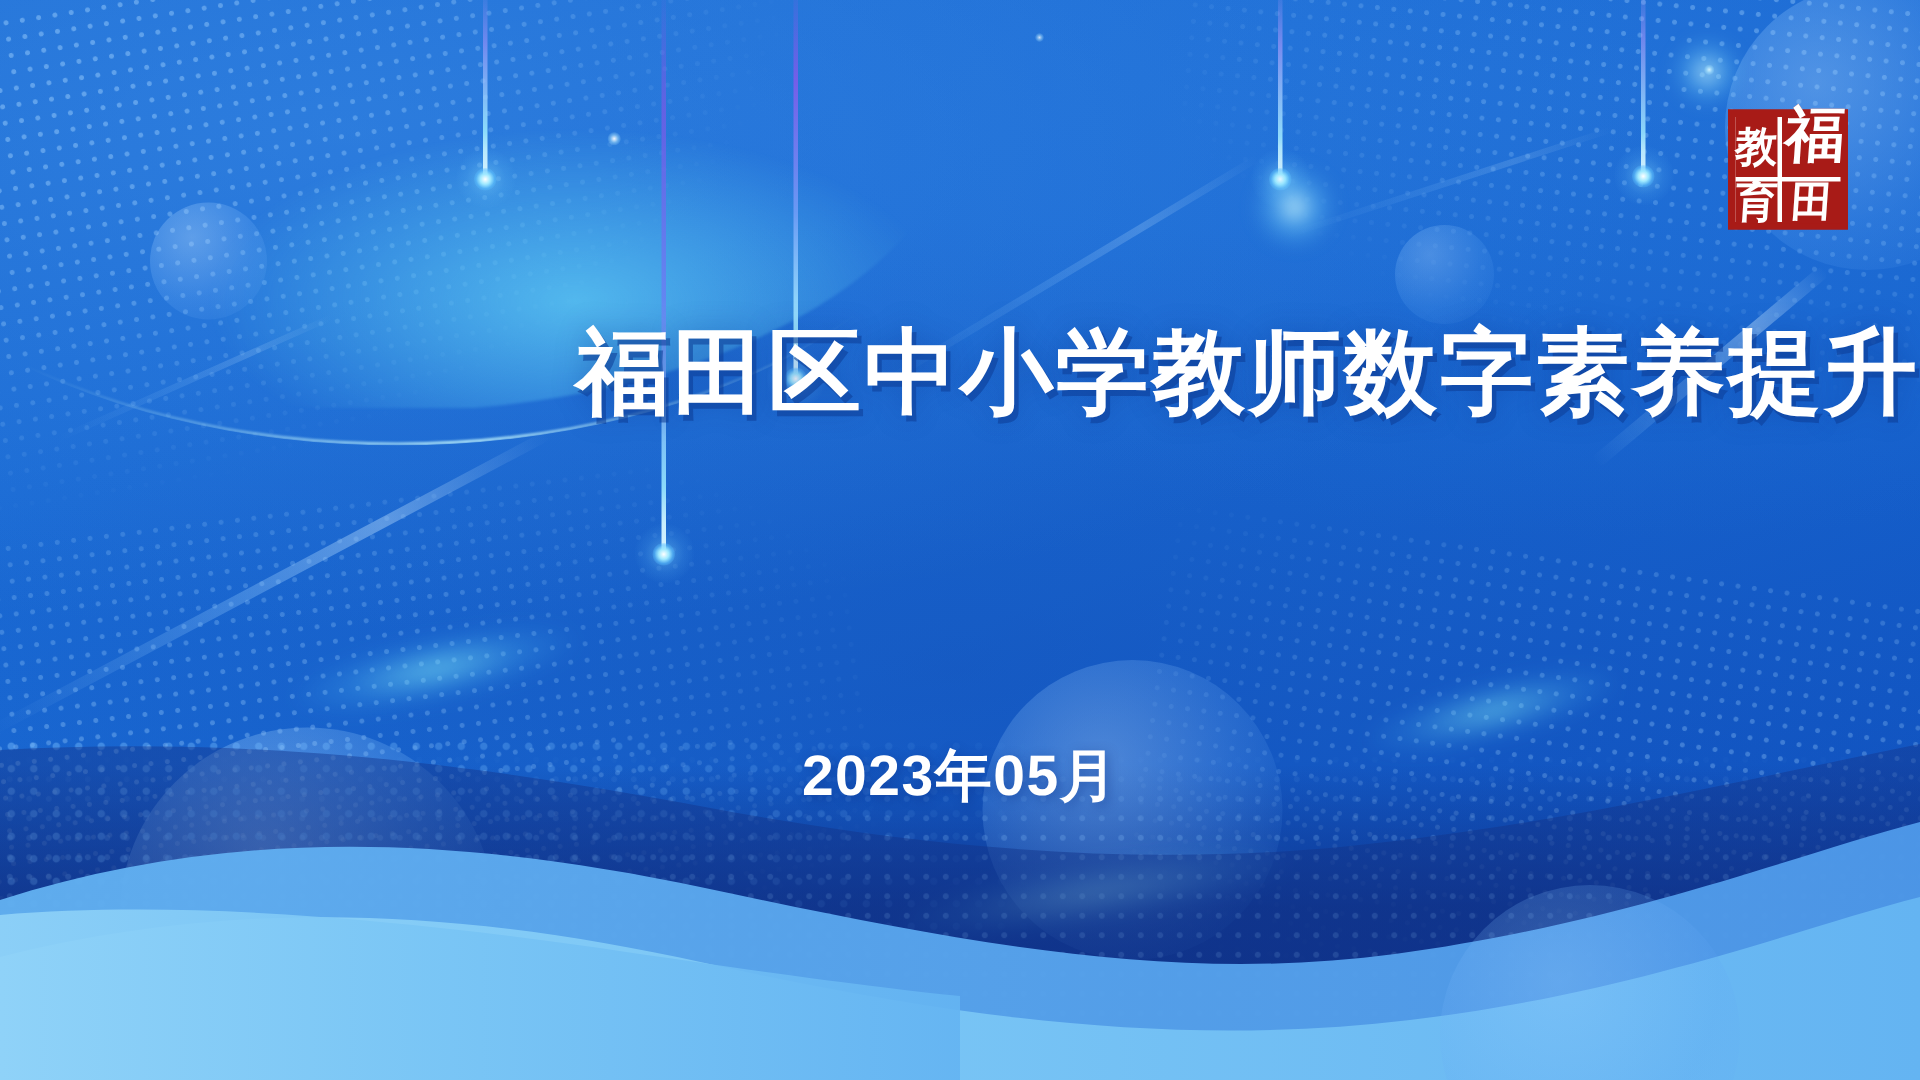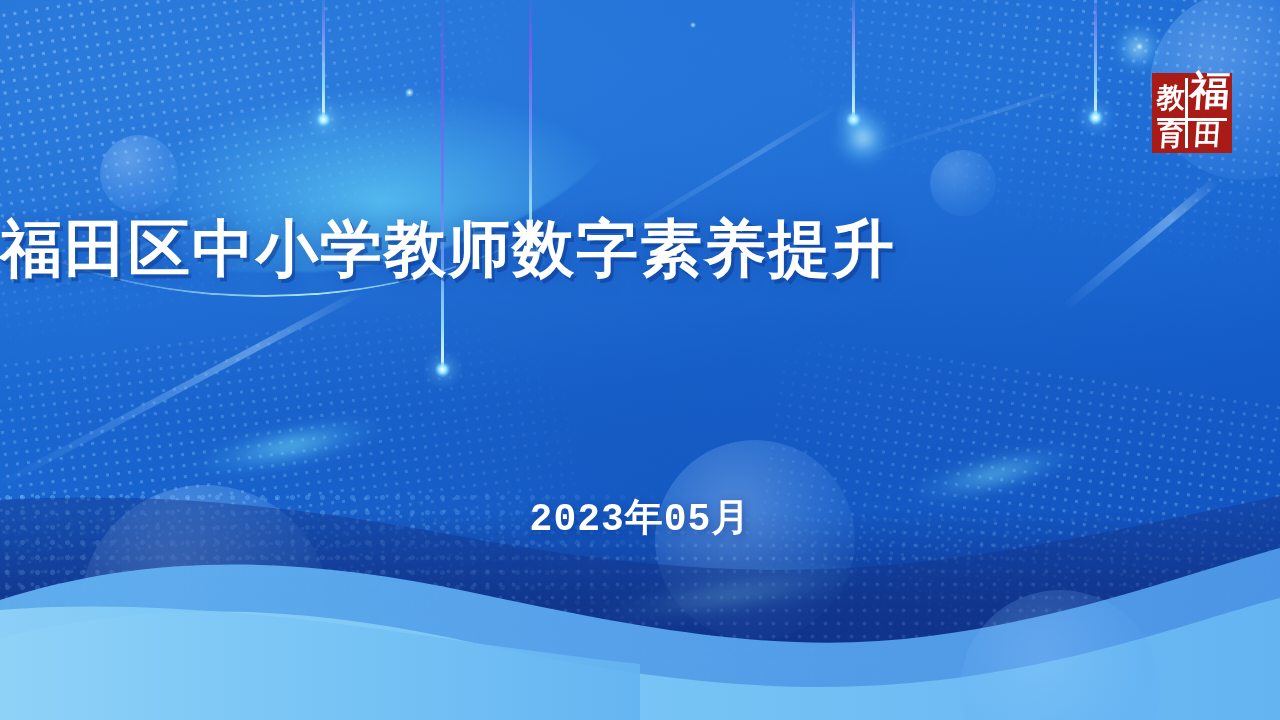--- a/index.html
+++ b/index.html
@@ -195,41 +195,40 @@
   .sp2 { left: 1136px; top: 43px; width: 7px; height: 7px; }
   .sp3 { left: 690px; top: 22px; width: 6px; height: 6px; opacity:.8; }
 
   
   .waves { left: 0; bottom: 0; width: 1280px; height: 260px; }
 
   
   .title-block {
     position: absolute;
     left: 0; right: 0; top: 206px;
-    text-align: left;
+    text-align: right;
   }
   .title-line {
     display: block;
     color: #ffffff;
     font-weight: 700;
     font-size: 62px;
     line-height: 86px;
     letter-spacing: 2px;
     text-shadow: 3px 4px 0 rgba(13,60,150,0.55), 0 0 18px rgba(10,50,140,0.35);
   }
   .date-text {
     position: absolute;
     left: 0; right: 0; top: 492px;
     text-align: center;
     color: #ffffff;
     font-size: 38px;
     font-weight: 700;
     letter-spacing: 1px;
     text-shadow: 2px 2px 8px rgba(10,45,130,0.45);
-    font-family: Liberation Mono, monospace;
   }
 
   
   .seal {
     position: absolute;
     left: 1152px; top: 73px;
     width: 80px; height: 80px;
   }
   .seal-frame {
     position: absolute; inset: 0;

